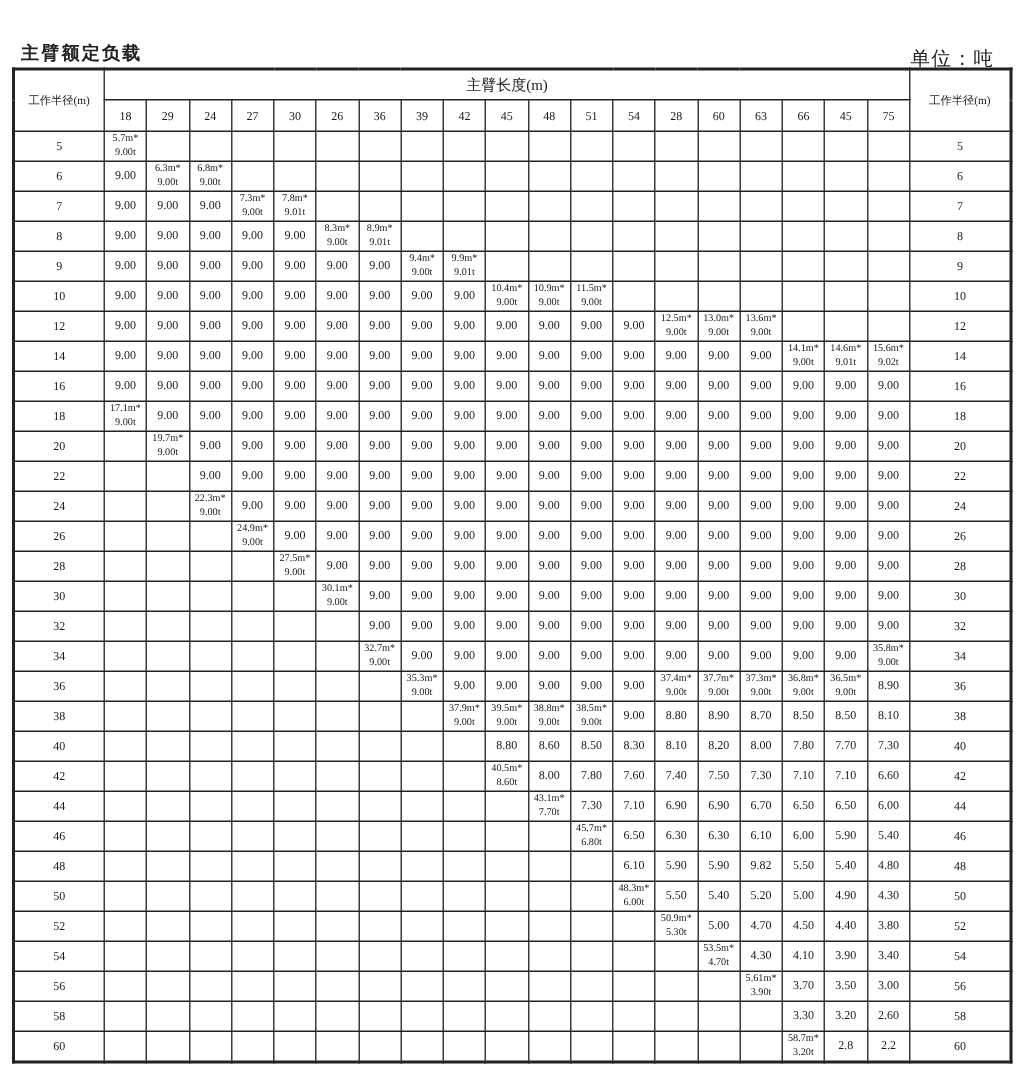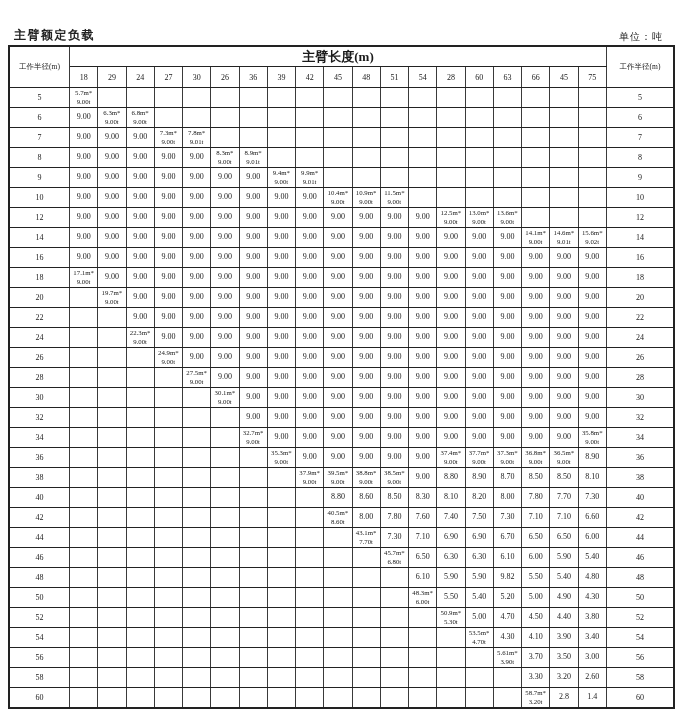--- a/index.html
+++ b/index.html
@@ -6,33 +6,33 @@
   body{
     width:683px;height:726px;background:#ffffff;overflow:hidden;
     font-family:"Liberation Serif","DejaVu Serif",serif;color:#1a1a1a;
   }
   .page{padding:4px 8px 0 8px;margin-top:17px;}
   .topbar{position:relative;height:24px;}
   .title{
     position:absolute;left:6px;top:6px;
     font-size:12px;font-weight:bold;letter-spacing:1.5px;color:#222;
   }
-  .unit{position:absolute;right:12px;top:9px;font-size:10px;color:#222;letter-spacing:1px;}
+  .unit{position:absolute;right:12px;top:9px;font-size:13px;color:#222;letter-spacing:1px;}
   table.load{
     border-collapse:collapse;table-layout:fixed;width:667px;
     border:2px solid #222;
   }
   table.load th, table.load td{
     border:1px solid #3a3a3a;
     border-top-color:#222;border-bottom-color:#222;
     text-align:center;vertical-align:middle;padding:0;overflow:hidden;
   }
   th.radius-h{width:59px;font-size:7.5px;font-weight:normal;letter-spacing:0;}
   th.radius-h.right{width:66px;}
-  th.boom-h{font-size:13px;font-weight:bold;height:19px;border-bottom:1px solid #222;}
+  th.boom-h{font-size:10px;font-weight:normal;height:19px;border-bottom:1px solid #222;}
   th.col-h{font-size:8px;font-weight:normal;height:20px;}
   td.rl{font-size:8px;height:19px;}
   td.c{font-size:8px;height:19px;white-space:pre-line;line-height:1.1;}
   td.c.starred{font-size:6.8px;line-height:1.2;}
 </style>
 </head>
 <body>
 
 <div class="page">
   <div class="topbar">
@@ -816,18 +816,18 @@
           <td class="c"></td>
           <td class="c"></td>
           <td class="c"></td>
           <td class="c"></td>
           <td class="c"></td>
           <td class="c"></td>
           <td class="c"></td>
           <td class="c starred">58.7m*
 3.20t</td>
           <td class="c">2.8</td>
-          <td class="c">1.4</td>
+          <td class="c">2.2</td>
           <td class="rl right">60</td>
         </tr>
       </tbody>
   </table>
 </div>
 
 </body></html>

